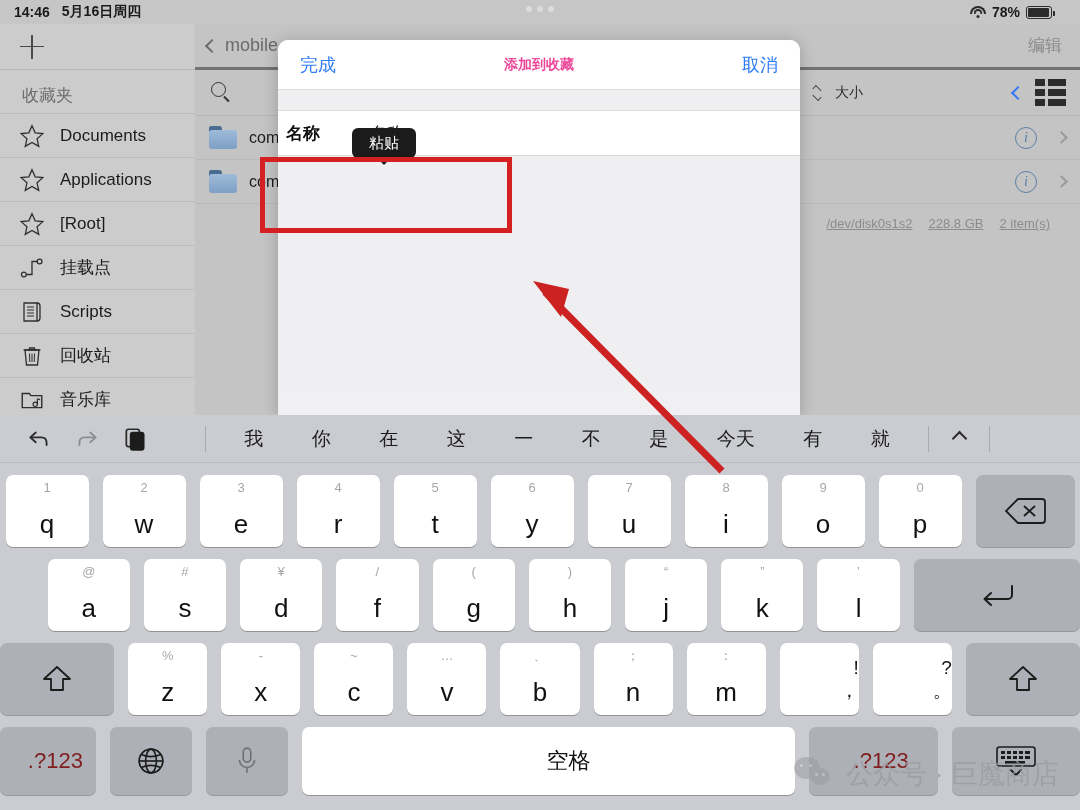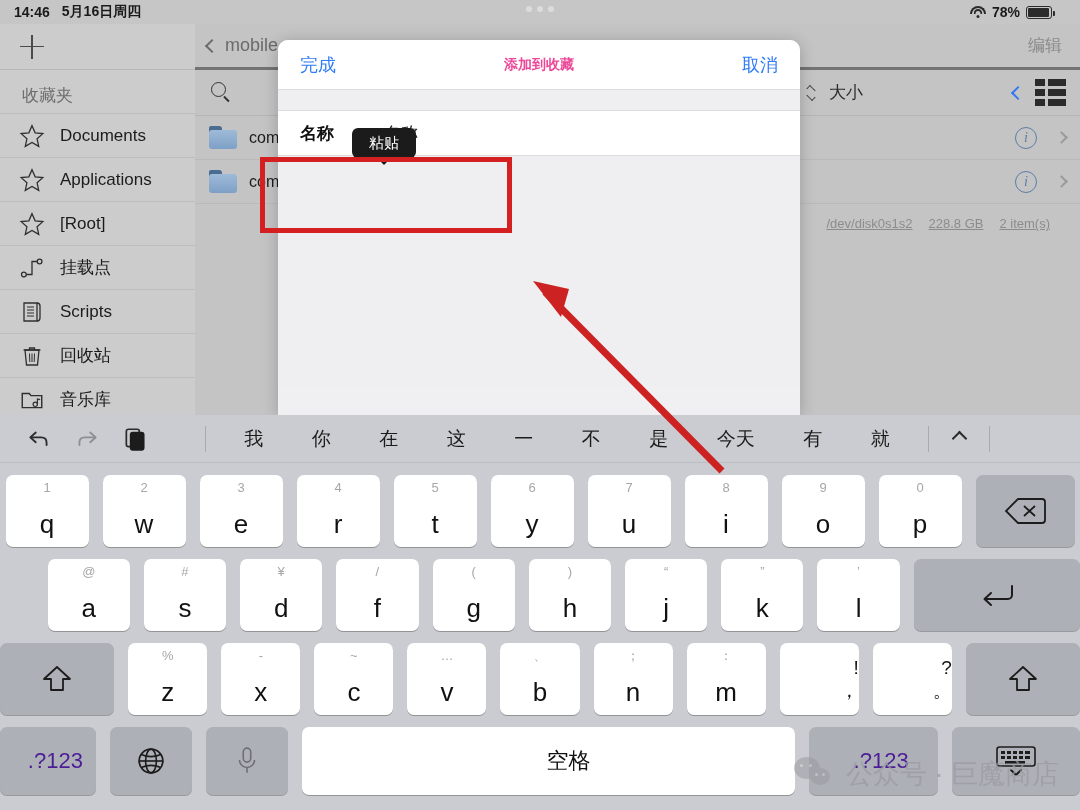--- a/index.html
+++ b/index.html
@@ -96,21 +96,21 @@
   }
   .search-icon { width: 22px; height: 22px; position: relative; display: inline-block; }
   .search-icon .ring {
     position: absolute; width: 15px; height: 15px; border: 1.8px solid #333; border-radius: 50%;
     left: 0; top: 0;
   }
   .search-icon .handle {
     position: absolute; width: 7px; height: 1.8px; background: #333;
     transform: rotate(45deg); left: 12px; top: 16px;
   }
-  .sort-ctl { display: flex; align-items: center; gap: 14px; font-size: 17px; color: #2b2b2b; }
+  .sort-ctl { display: flex; align-items: center; gap: 14px; font-size: 14px; color: #2b2b2b; }
   .updown { display: inline-flex; flex-direction: column; gap: 2px; }
   .updown i { width: 8px; height: 5px; border-left: 1.4px solid #444; border-top: 1.4px solid #444; transform: rotate(45deg); }
   .updown i.dn { transform: rotate(225deg); }
   .view-ctl { display: flex; align-items: center; gap: 12px; }
   .chev-blue { width: 10px; height: 10px; border-left: 2px solid #3478f6; border-bottom: 2px solid #3478f6; transform: rotate(45deg); }
   .grid-icon { display: grid; grid-template-columns: 10px 18px; grid-template-rows: 7px 7px 7px; gap: 3px; }
   .grid-icon span { background: #2b2b2b; }
 
   .file-row {
     height: 44px; display: flex; align-items: center; gap: 12px;
@@ -150,21 +150,21 @@
   }
   .modal-header {
     height: 50px; background: #ffffff; display: flex; align-items: center;
     justify-content: space-between; padding: 0 22px; border-bottom: 1px solid #dcdcdc;
   }
   .modal-btn { font-size: 18px; color: #2f7cf6; }
   .modal-title { font-size: 14px; font-weight: bold; color: #ec4899; }
   .modal-body { background: #efeff1; padding-top: 20px; }
   .form-row {
     height: 46px; background: #fff; display: flex; align-items: center;
-    padding: 0 0 0 22px; border-top: 1px solid #dcdcdc; border-bottom: 1px solid #dcdcdc;
+    padding: 0 0 0 8px; border-top: 1px solid #dcdcdc; border-bottom: 1px solid #dcdcdc;
     position: relative;
   }
   .form-row + .form-row { border-top: none; }
   .form-label { width: 84px; font-size: 17px; font-weight: bold; color: #111; }
   .form-input { flex: 1; font-size: 17px; color: #1c1c1c; position: relative; }
   .form-input .ph { color: #1c1c1c; }
   .caret {
     display: inline-block; width: 2px; height: 22px; background: #5b6ecb; vertical-align: middle;
     animation: blink 1.1s step-end infinite;
   }
@@ -213,21 +213,21 @@
   }
   .key .main-ch { font-size: 26px; color: #111; line-height: 1; }
   .key .sub-ch {
     position: absolute; top: 6px; left: 50%; transform: translateX(-50%);
     font-size: 13px; color: #a7a7a7; line-height: 1;
   }
   .key.dual { padding-bottom: 0; flex-direction: column; justify-content: center; gap: 4px; }
   .key.dual .t { font-size: 19px; color: #111; line-height: 1; }
   .key.dual .b { font-size: 19px; color: #111; line-height: 1; }
   .key.grey { background: #aeb0b8; box-shadow: 0 1px 0 rgba(0,0,0,.25); align-items: center; padding-bottom: 0; }
-  .key.grey .main-ch { font-size: 22px; color: #4c1d95; margin-left: 15px; }
+  .key.grey .main-ch { font-size: 22px; color: #7f1d1d; margin-left: 15px; }
   .key.wide-bs { width: 99px; }
   .key.wide-ret { width: 168px; }
   .key.shift-l { width: 120px; }
   .key.shift-r { width: 120px; }
   .key.bottom { height: 68px; }
   .key.b123 { width: 97px; }
   .key.globe { width: 83px; }
   .key.mic { width: 83px; }
   .key.space { width: 500px; background: #fff; align-items: center; padding-bottom: 0; padding-left: 40px; }
   .key.space .main-ch { font-size: 22px; }

